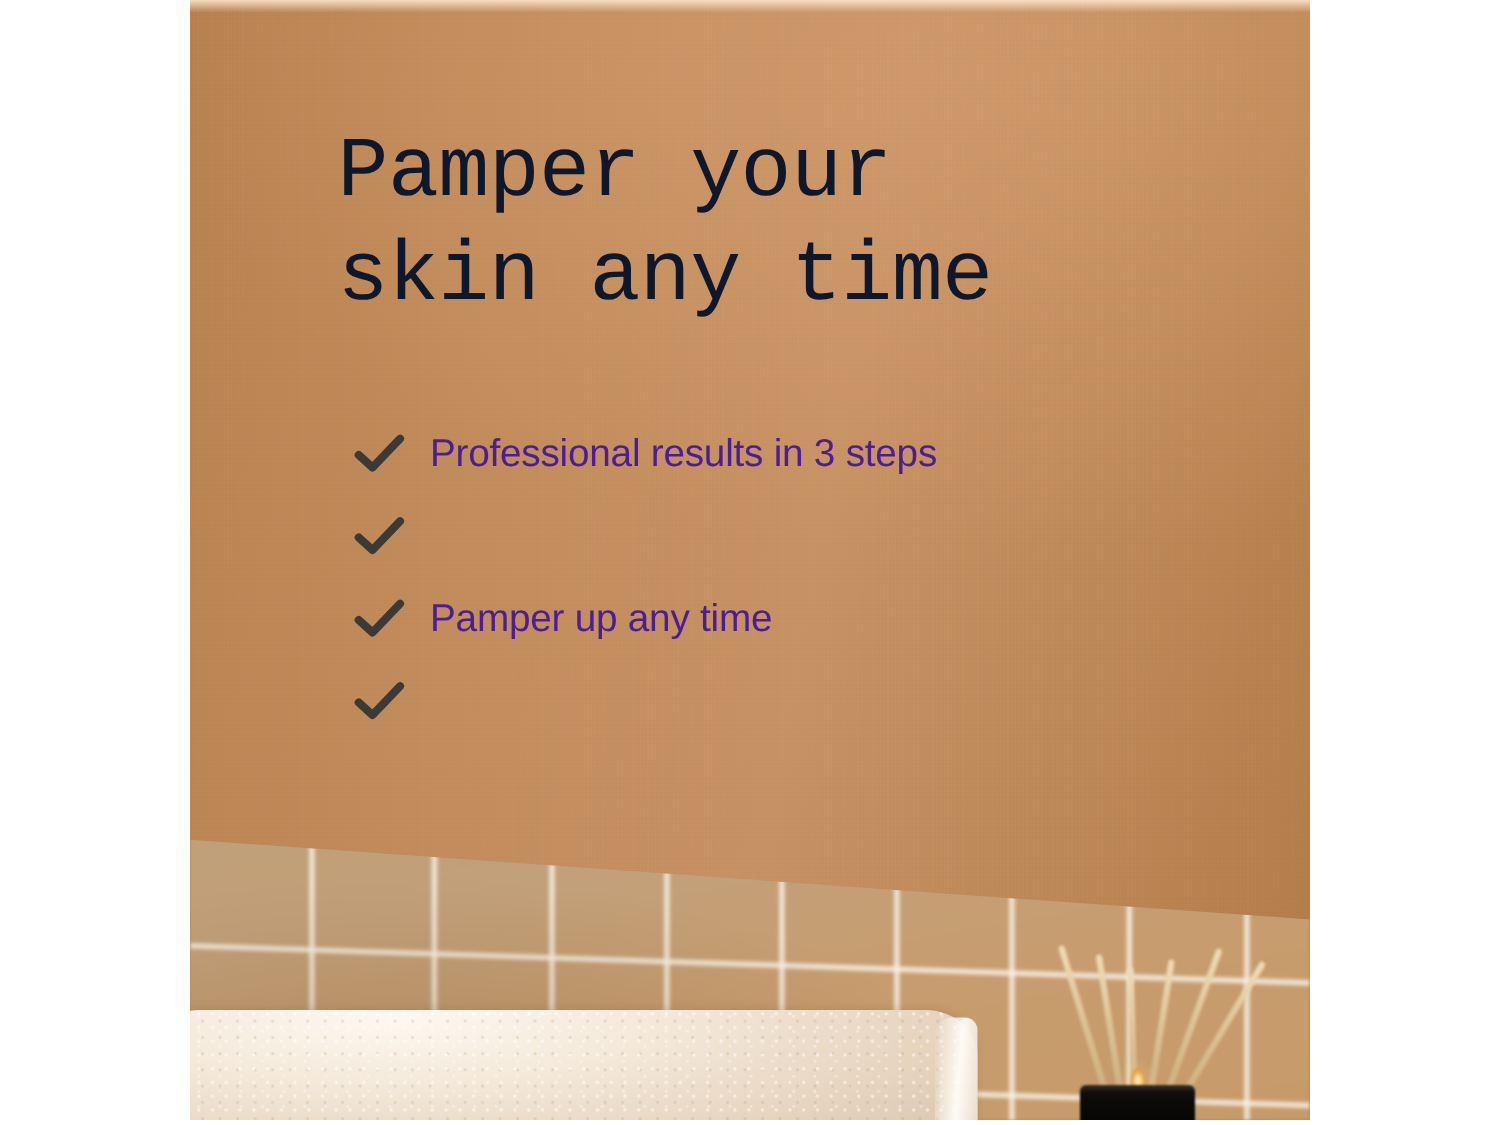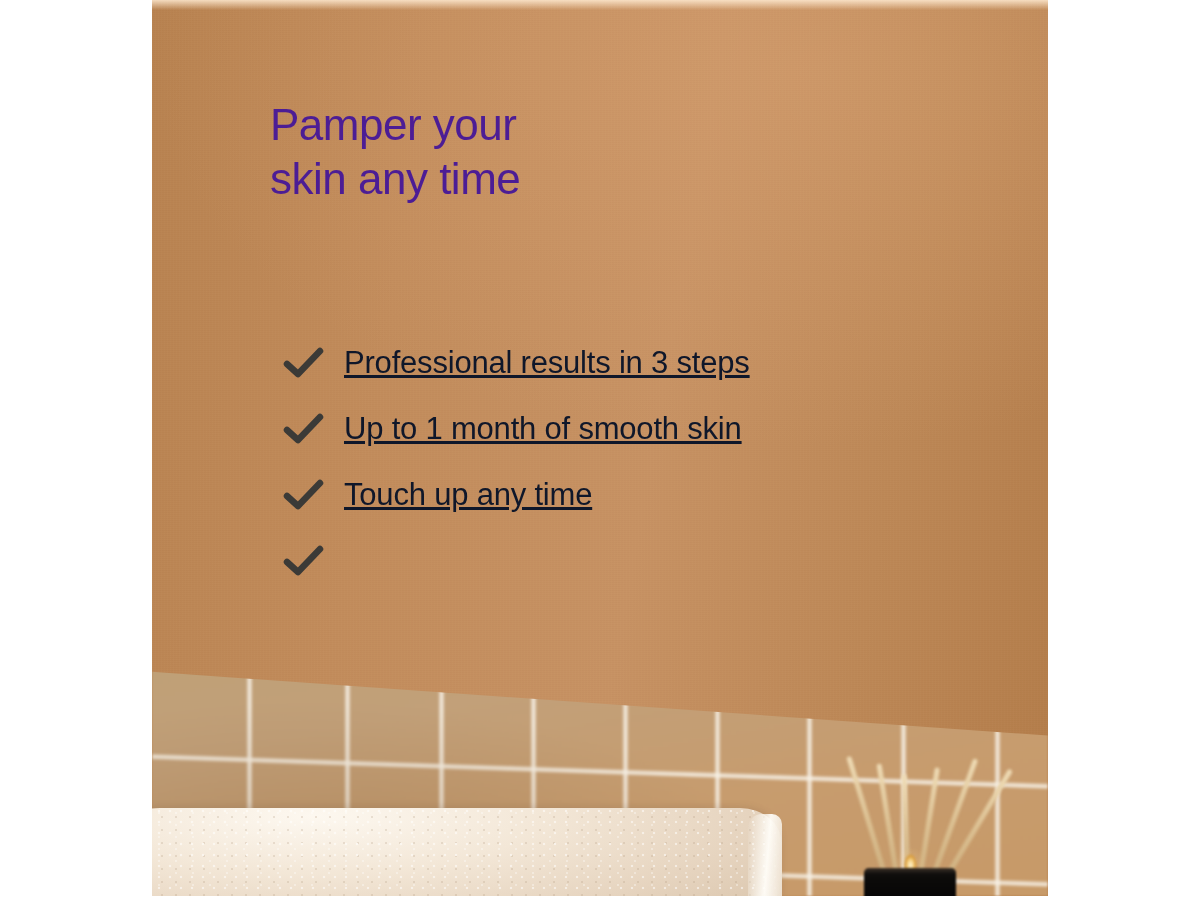--- a/index.html
+++ b/index.html
@@ -189,26 +189,26 @@
     left: 0; top: 0;
     width: 896px;
     height: 896px;
   }
 
   .headline {
     position: absolute;
     left: 118px;
     top: 98px;
     margin: 0;
-    font-family: Liberation Sans, sans-serif;
-    font-size: 44px;
+    font-family: Liberation Mono, monospace;
+    font-size: 68px;
     font-weight: 300;
     line-height: 1.22;
     letter-spacing: -0.5px;
-    color: #4c1d95;
+    color: #0f172a;
     white-space: pre-line;
   }
 
   .feature-list {
     position: absolute;
     left: 130px;
     top: 330px;
     margin: 0;
     padding: 0;
     list-style: none;
@@ -224,23 +224,22 @@
     width: 44px;
     height: 34px;
     margin-right: 18px;
     display: block;
   }
   .feature-label {
     font-family: "Liberation Sans", sans-serif;
     font-size: 31px;
     font-weight: 400;
     letter-spacing: -0.2px;
-    color: #0f172a;
+    color: #4c1d95;
     white-space: nowrap;
-    text-decoration: underline;
   }
   .feature-item.indented .feature-label {
     padding-left: 7px;
   }
 </style>
 </head>
 <body>
 
 <div class="page">
 
@@ -296,29 +295,28 @@
           <svg class="check-icon" viewBox="0 0 44 34">
             <path d="M5 18 L16 28 L38 5" fill="none" stroke="#3b3a37" stroke-width="6.5" stroke-linecap="round" stroke-linejoin="round"></path>
           </svg>
           <span class="feature-label">Professional results in 3 steps</span>
         </li>
 
         <li class="feature-item">
           <svg class="check-icon" viewBox="0 0 44 34">
             <path d="M5 18 L16 28 L38 5" fill="none" stroke="#3b3a37" stroke-width="6.5" stroke-linecap="round" stroke-linejoin="round"></path>
           </svg>
-          <span class="feature-label">Up to 1 month of smooth skin</span>
         </li>
 
 
         <li class="feature-item">
           <svg class="check-icon" viewBox="0 0 44 34">
             <path d="M5 18 L16 28 L38 5" fill="none" stroke="#3b3a37" stroke-width="6.5" stroke-linecap="round" stroke-linejoin="round"></path>
           </svg>
-          <span class="feature-label">Touch up any time</span>
+          <span class="feature-label">Pamper up any time</span>
         </li>
 
         <li class="feature-item">
           <svg class="check-icon" viewBox="0 0 44 34">
             <path d="M5 18 L16 28 L38 5" fill="none" stroke="#3b3a37" stroke-width="6.5" stroke-linecap="round" stroke-linejoin="round"></path>
           </svg>
         </li>
 
       </ul>
     </div>

